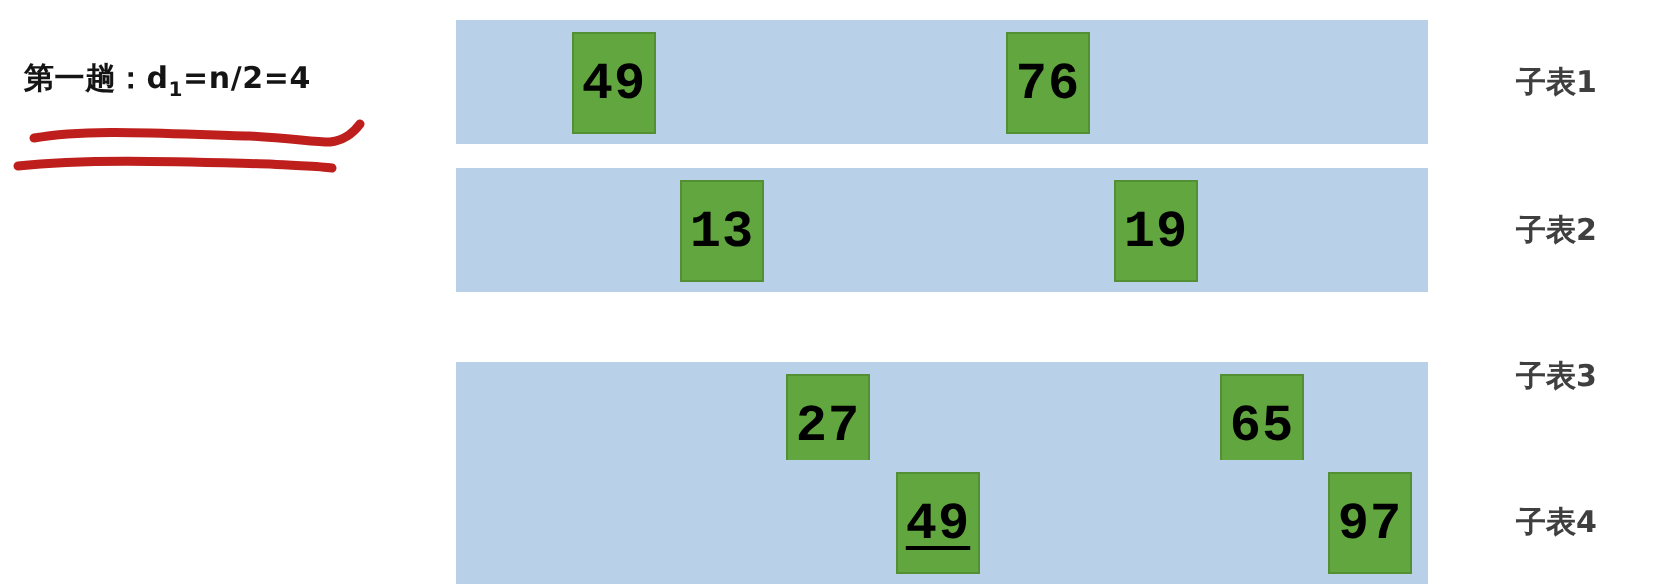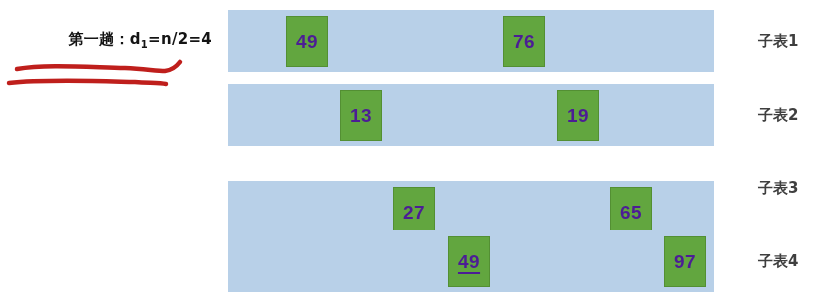--- a/index.html
+++ b/index.html
@@ -12,21 +12,20 @@
     background: #ffffff;
     font-family: "Liberation Sans", "DejaVu Sans", sans-serif;
     overflow: hidden;
     position: relative;
   }
 
   #stage {
     position: relative;
     width: 836px;
     height: 288px;
-    text-align: right;
   }
 
   
   .annotation {
     position: absolute;
     left: 12px;
     top: 30px;
     width: 200px;
   }
   .annotation-text {
@@ -66,23 +65,23 @@
     width: 42px;
     height: 51px;
     background: #62a63f;
     border: 1px solid #538f33;
     box-sizing: border-box;
     display: flex;
     align-items: center;
     justify-content: center;
   }
   .cell-label {
-    color: #4c1d95;
-    font-family: Liberation Sans, sans-serif;
-    font-size: 19px;
+    color: #000000;
+    font-family: Liberation Mono, monospace;
+    font-size: 26px;
     font-weight: bold;
     line-height: 1;
     letter-spacing: 0.5px;
   }
   .cell-label.underlined {
     text-decoration: underline;
     text-underline-offset: 4px;
     text-decoration-thickness: 2px;
   }
 

